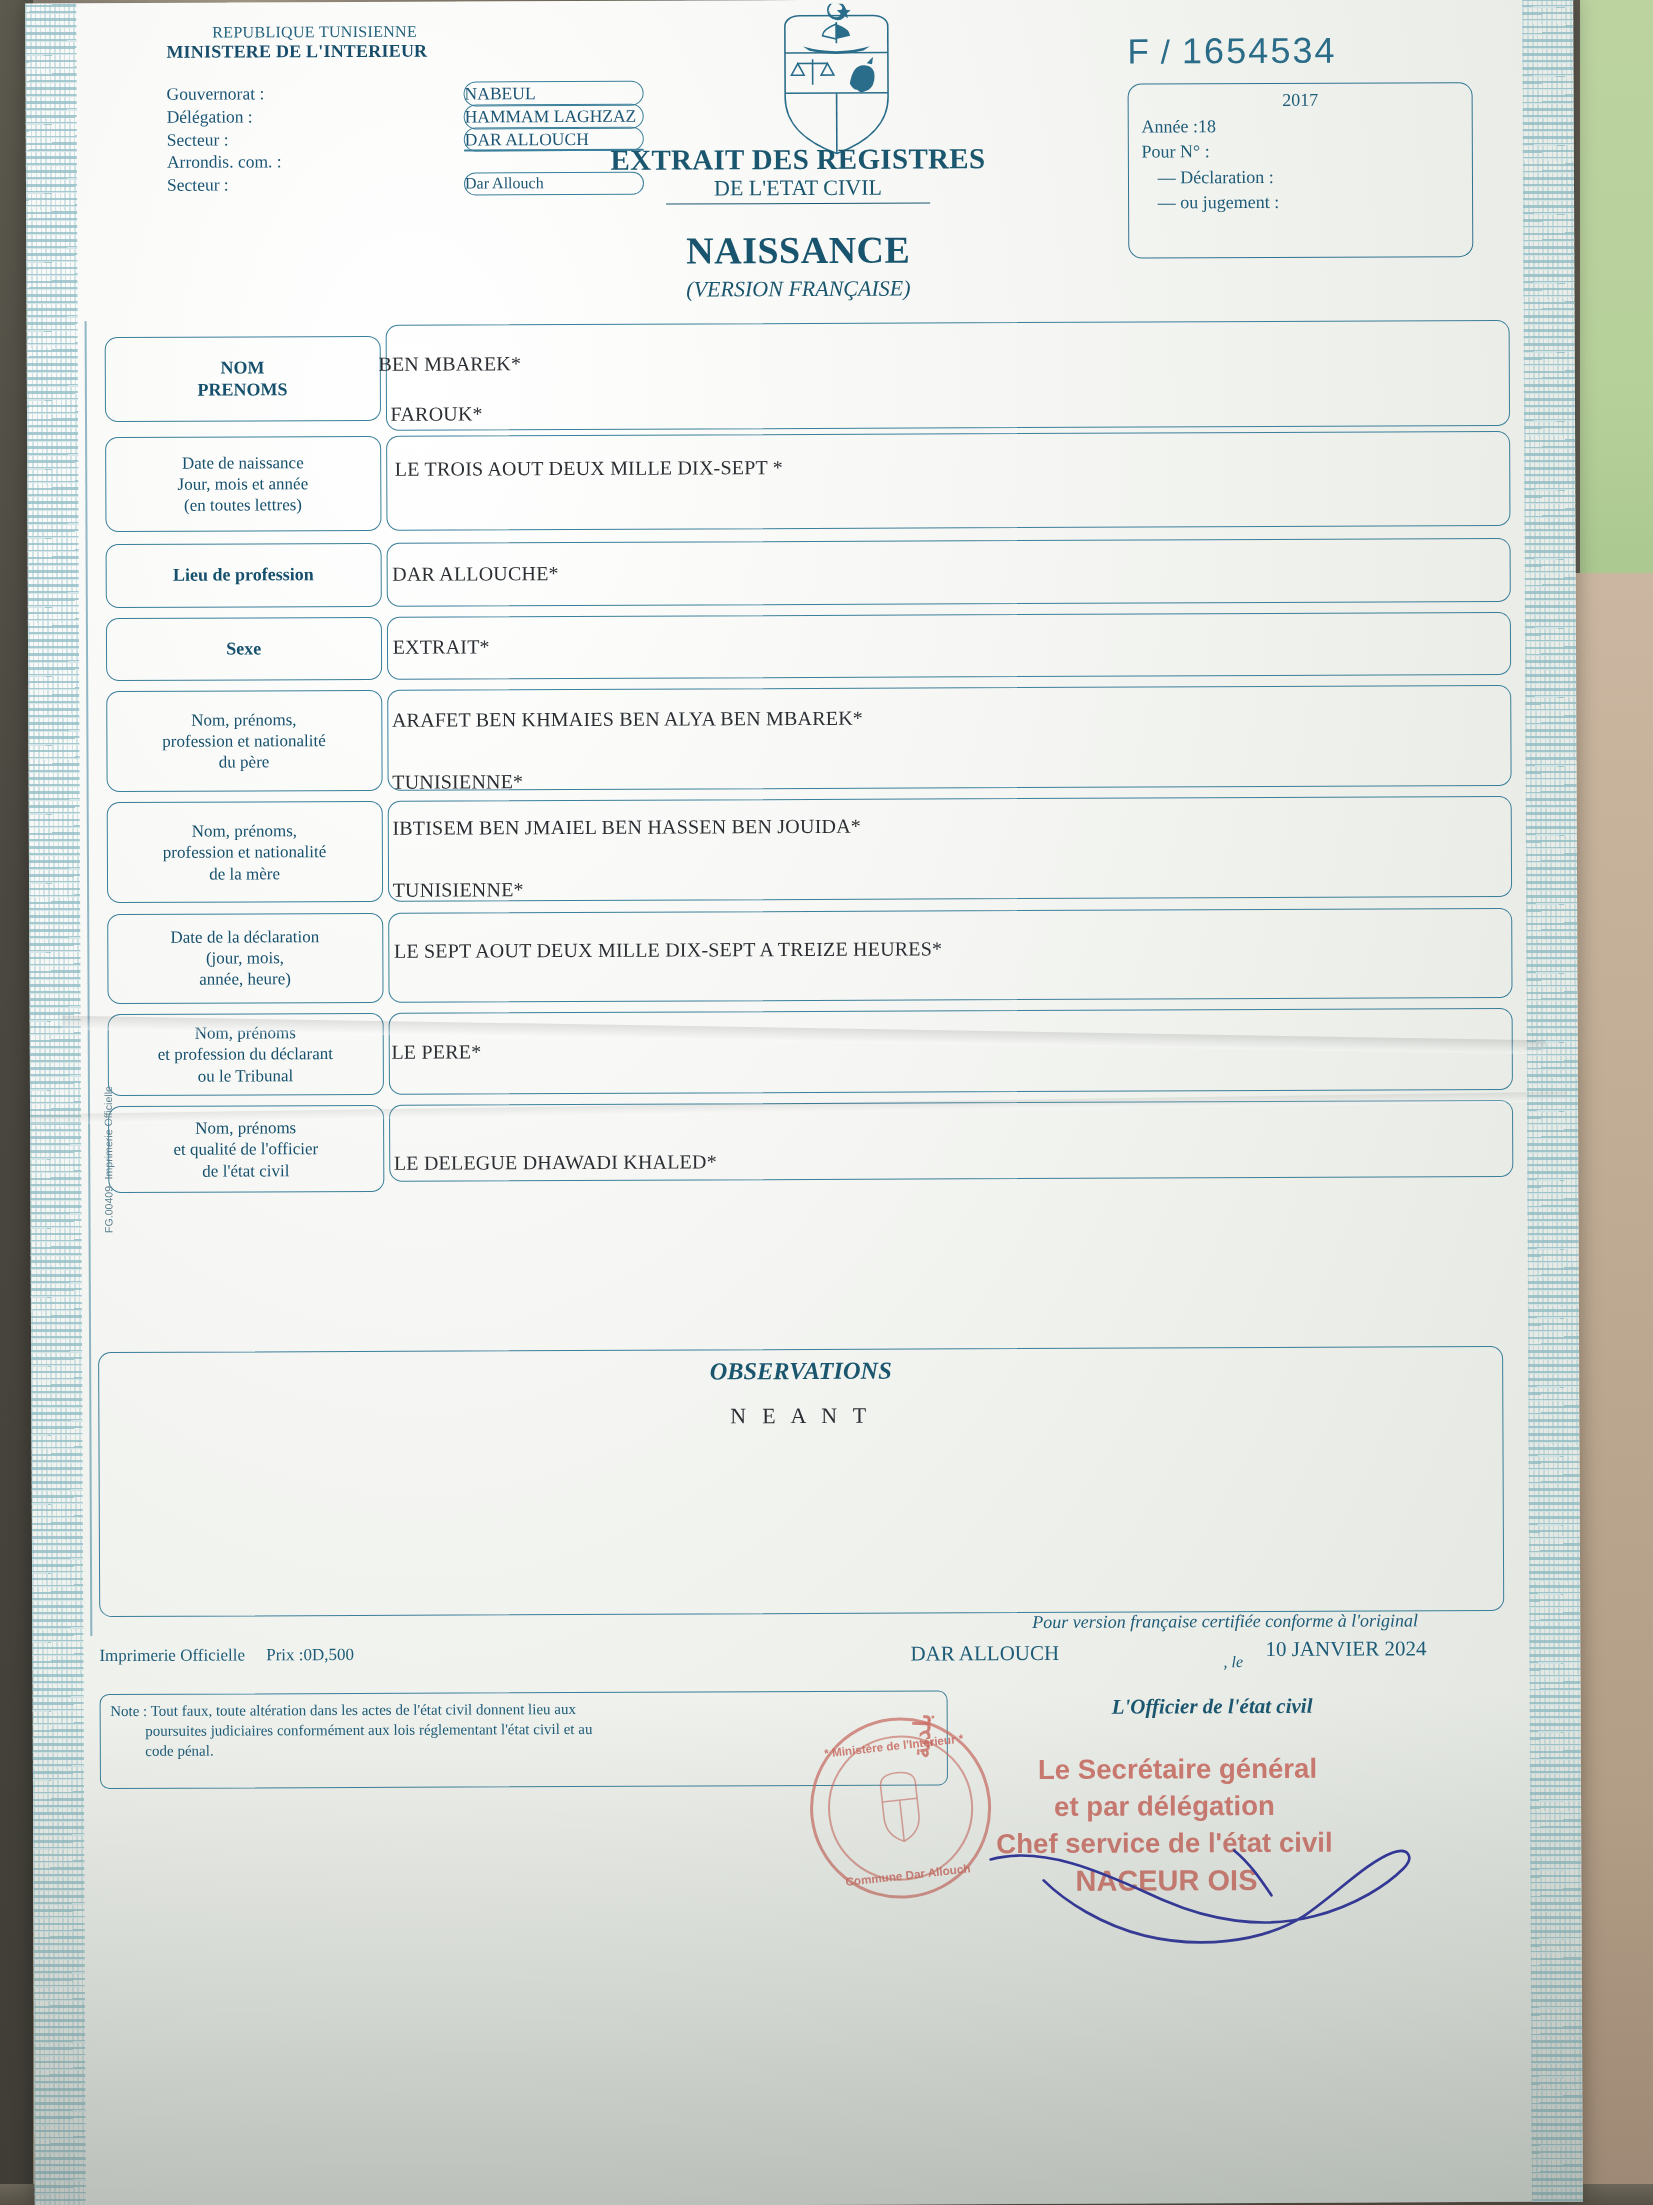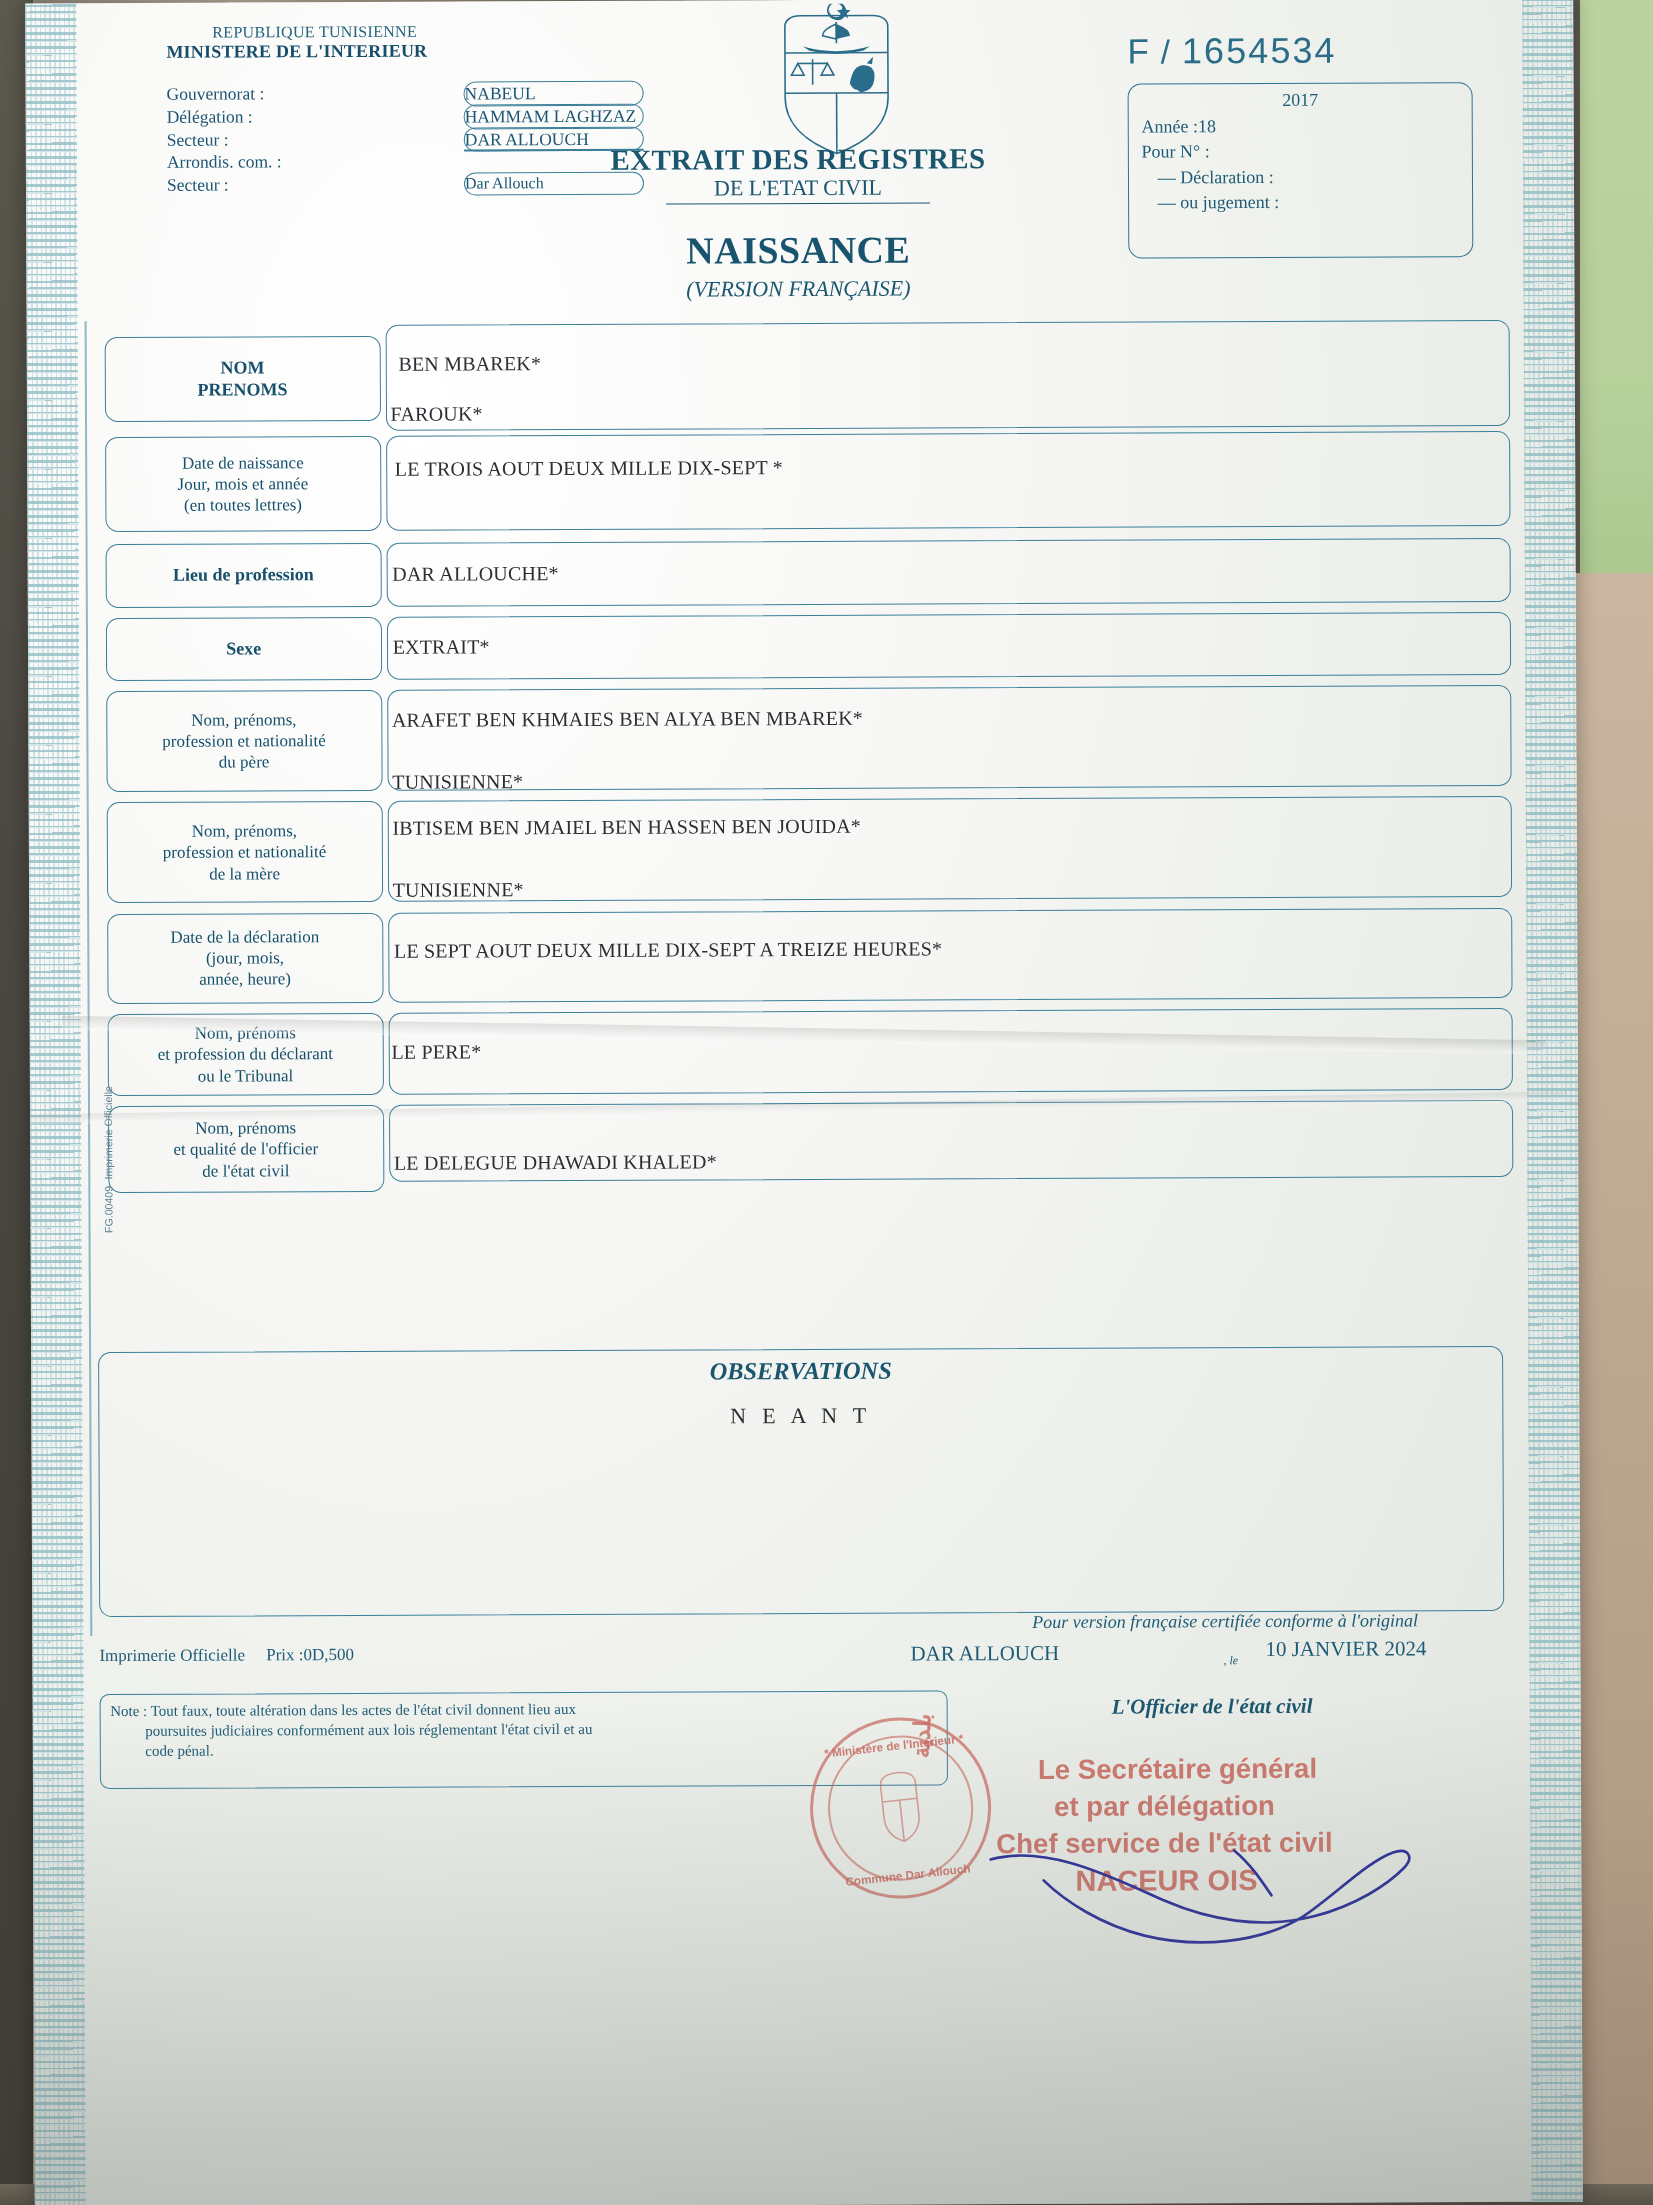--- a/index.html
+++ b/index.html
@@ -214,21 +214,21 @@
   .ftr-conf {
     position: absolute; left: 949px; top: 1613px;
     font-size: 18px; font-style: italic; color:#1d5b77;
   }
   .ftr-date {
     position: absolute; left: 1182px; top: 1639px;
     font-size: 21px; color:#1d5b77;
   }
   .ftr-le {
     position: absolute; left: 1140px; top: 1655px;
-    font-size: 12px; font-style: italic; color:#1d5b77;
+    font-size: 16px; font-style: italic; color:#1d5b77;
   }
 
   .notebox {
     position: absolute; left: 16px; top: 1691px; width: 848px; height: 95px;
     border: 1.6px solid #3b7f9a; border-radius: 9.5px; box-sizing: border-box;
     padding: 7.4px 9.5px; font-size: 15px; line-height: 1.32; color:#1d5b77;
   }
   .notebox .ind { padding-left: 35px; display:block;}
 
   .officier {
@@ -389,21 +389,21 @@
     </div>
 
     <div class="tbl">
 
       <div class="rowblk" style="height:106px">
         <div class="lbl bold" style="top:10.6px; height:85px">
           <span>NOM</span>
           <span>PRENOMS</span>
         </div>
         <div class="val" style="top:0px; height:106px"></div>
-        <div class="txt" style="left:310px; top:27.6px">BEN MBAREK*</div>
+        <div class="txt" style="left:290px; top:27.6px">BEN MBAREK*</div>
         <div class="txt" style="left:302px; top:78px">FAROUK*</div>
       </div>
 
       <div class="rowblk" style="height:101px">
         <div class="lbl" style="top:0px; height:95px">
           <span class="bold" style="font-weight:normal">Date de naissance</span>
           <span>Jour, mois et année</span>
           <span>(en toutes lettres)</span>
         </div>
         <div class="val" style="top:0px; height:95px"></div>

